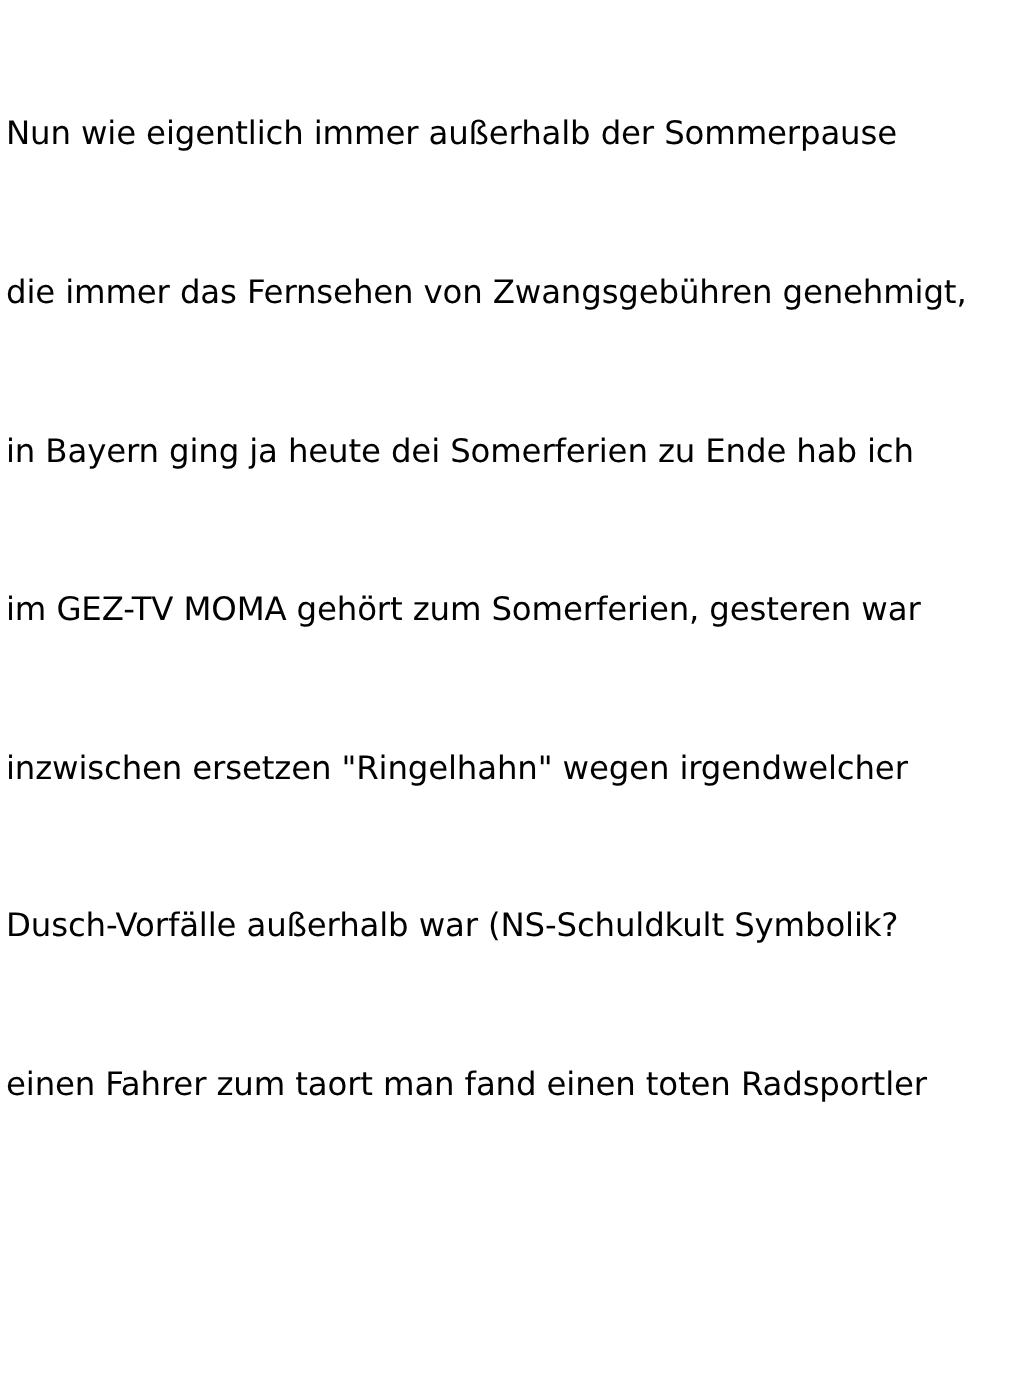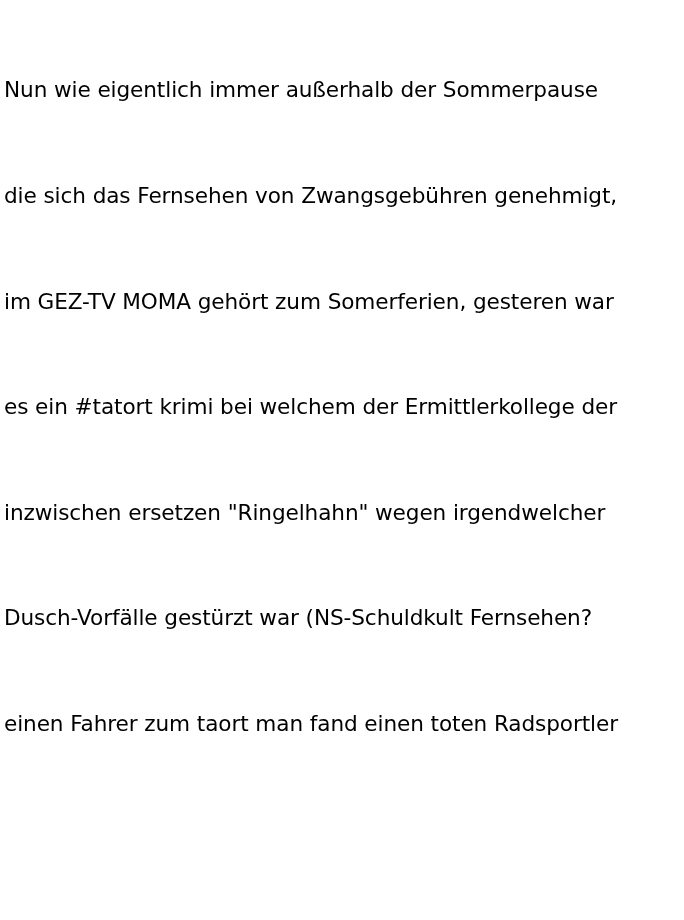--- a/index.html
+++ b/index.html
@@ -33,25 +33,25 @@
     display: block;
     white-space: pre;
   }
 </style>
 </head>
 <body>
 
 <div id="document-page">
   <div class="text-body">
     <span class="line">Nun wie eigentlich immer außerhalb der Sommerpause</span>
-    <span class="line">die sich das Fernsehen von Zwangsgebühren genehmigt,</span>
+    <span class="line">die immer das Fernsehen von Zwangsgebühren genehmigt,</span>
+    <span class="line">in Bayern ging ja heute dei Somerferien zu Ende hab ich</span>
     <span class="line">im GEZ-TV MOMA gehört zum Somerferien, gesteren war</span>
-    <span class="line">es ein #tatort krimi bei welchem der Ermittlerkollege der</span>
     <span class="line">inzwischen ersetzen "Ringelhahn" wegen irgendwelcher</span>
-    <span class="line">Dusch-Vorfälle gestürzt war (NS-Schuldkult Fernsehen?</span>
+    <span class="line">Dusch-Vorfälle außerhalb war (NS-Schuldkult Symbolik?</span>
     <span class="line">einen Fahrer zum taort man fand einen toten Radsportler</span>
     
     
     
     
     
     
     
     
     

